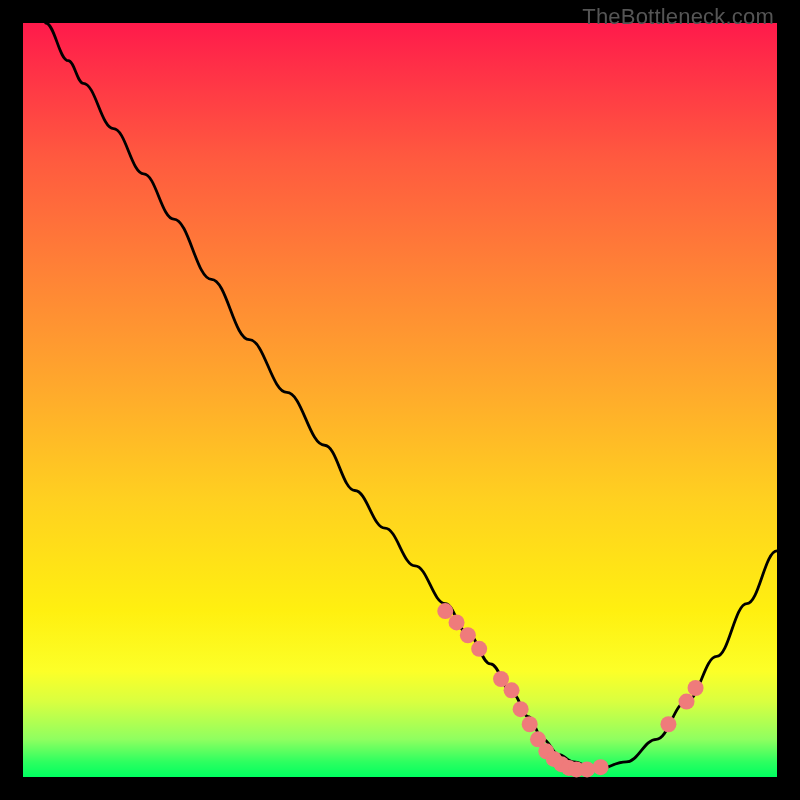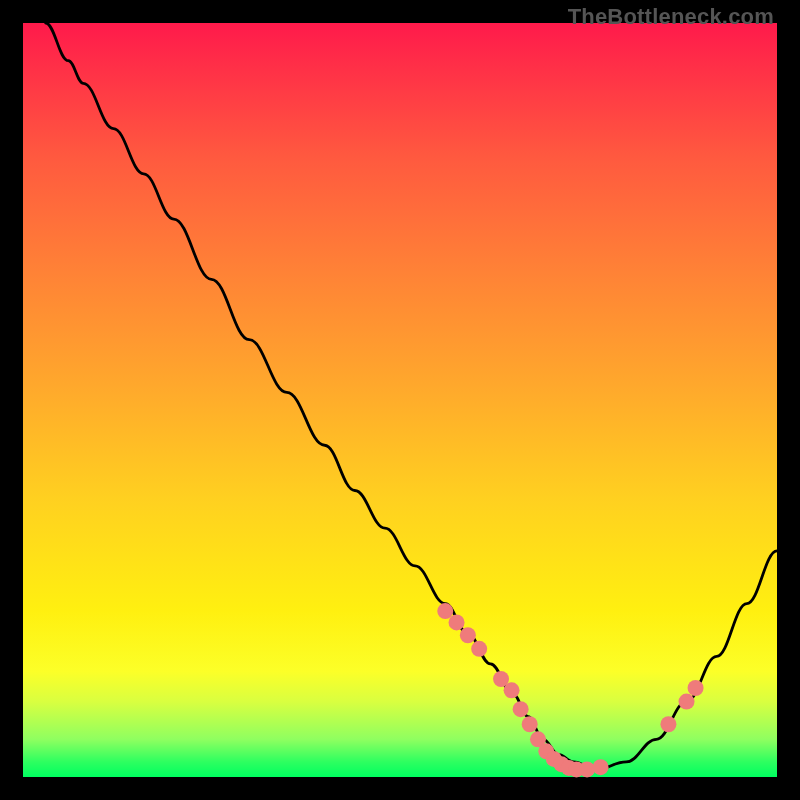--- a/index.html
+++ b/index.html
@@ -31,21 +31,21 @@
       #8fff60 95%,
       #2dff60 98%,
       #00ff60 100%
     );
   }
   .watermark {
     position: absolute;
     top: 4px;
     right: 26px;
     font-size: 22px;
-    font-weight: 700;
+    font-weight: 400;
     color: #555555;
     letter-spacing: 0.2px;
   }
   svg.curve {
     position: absolute;
     left: 0;
     top: 0;
     width: 754px;
     height: 754px;
     overflow: visible;

